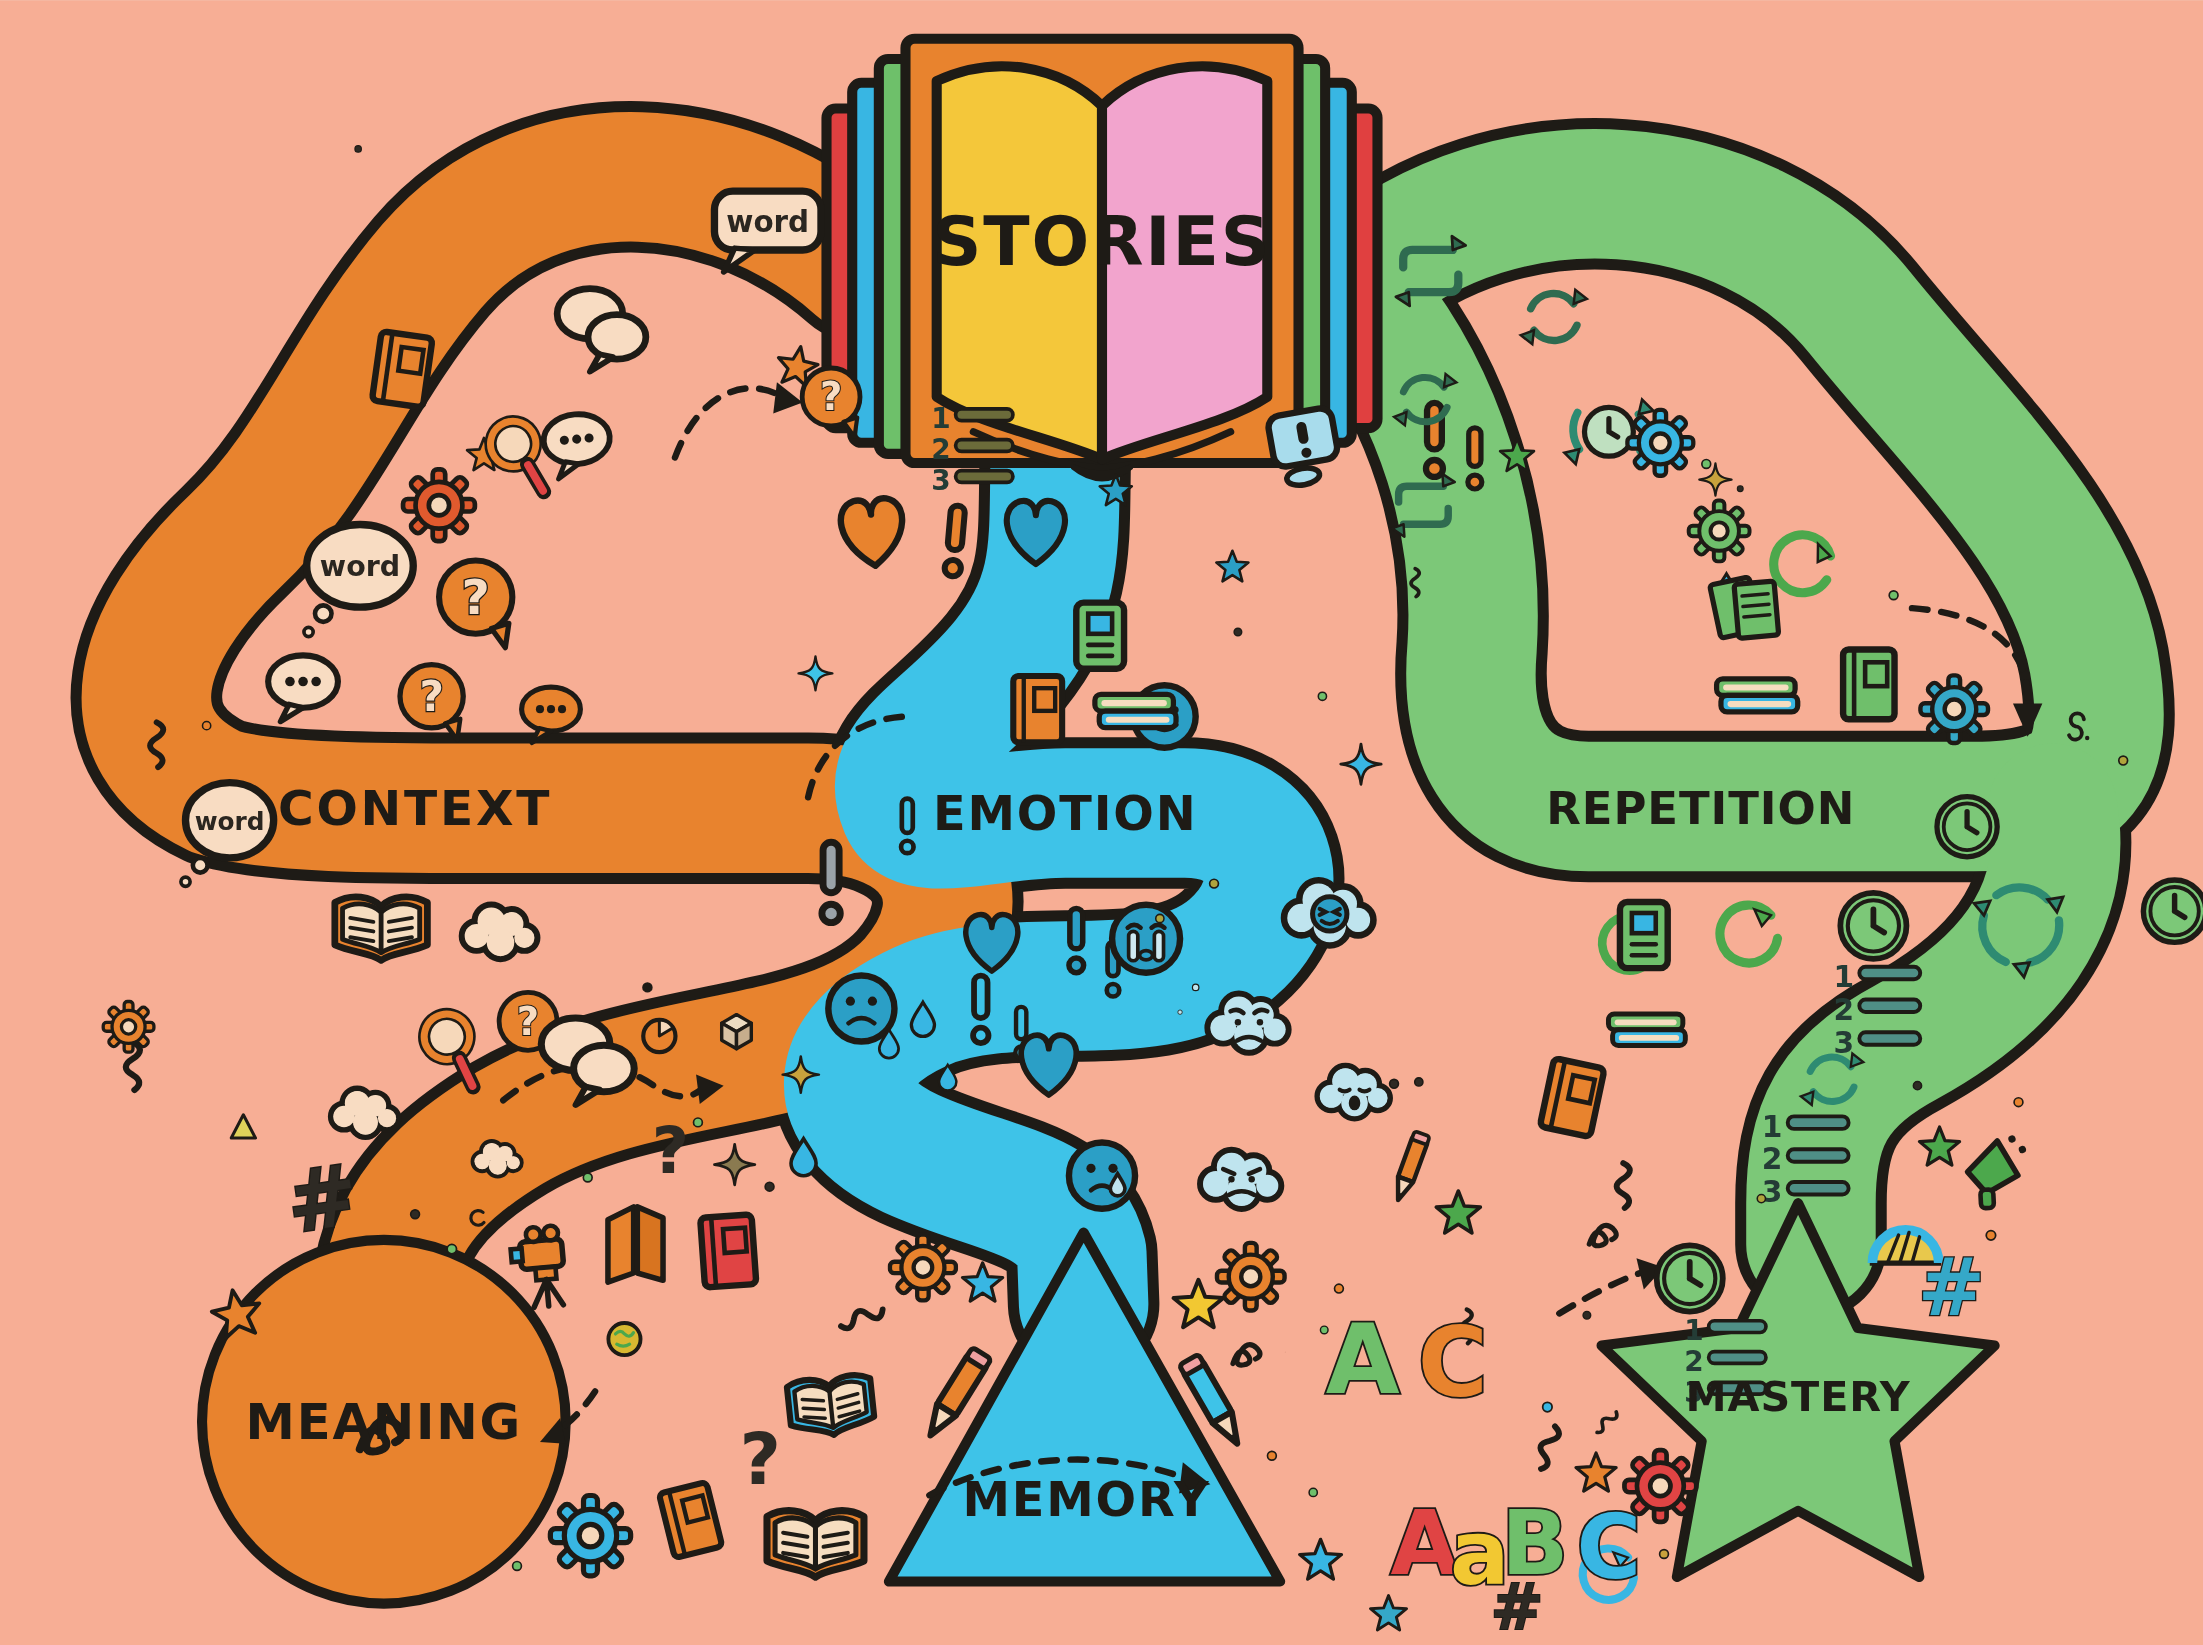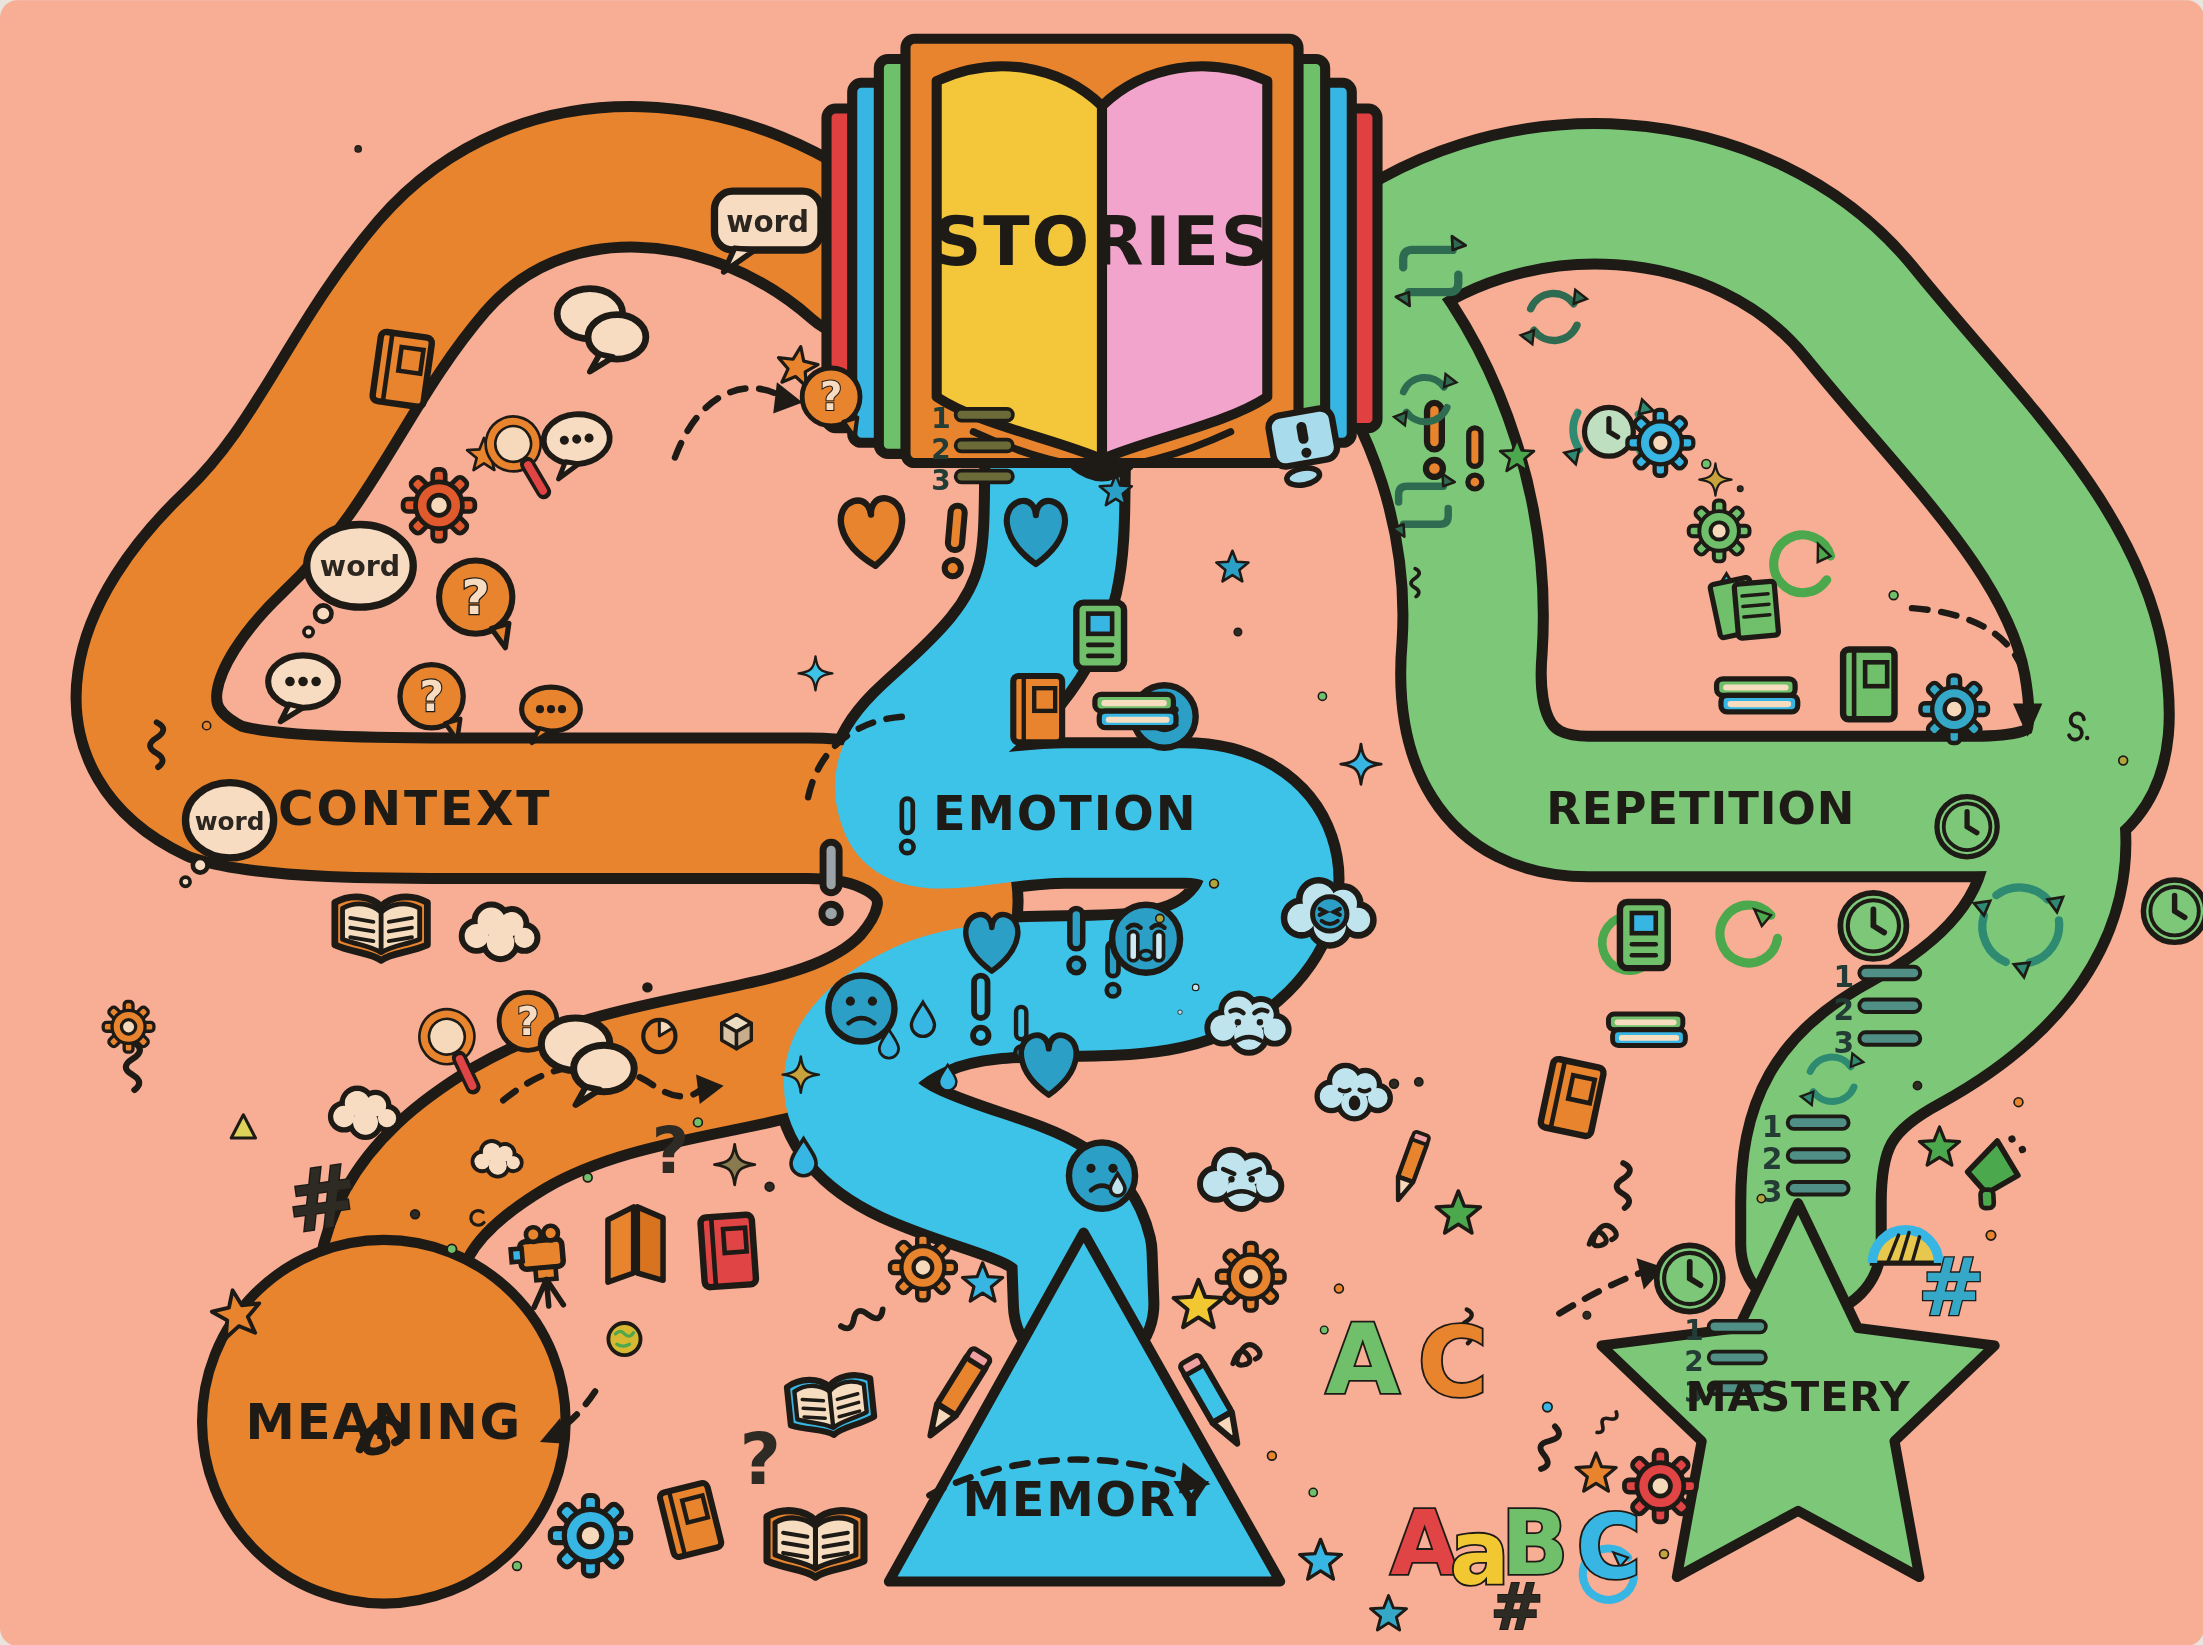--- a/index.html
+++ b/index.html
@@ -1,16 +1,16 @@
 <!DOCTYPE html>
 <html style="font-size:14.7px"><head>
 <meta charset="utf-8">
 <style>
   html,body{margin:0;padding:0;background:#e9e4de;}
-  .stage{position:relative;width:2204px;height:1646px;overflow:hidden;border-radius:18px;}
+  .stage{position:relative;width:2204px;height:1646px;overflow:hidden;}
   svg{display:block;}
   text{font-family:"DejaVu Sans",sans-serif;}
   .lbl{font-weight:bold;fill:#1e1b16;text-anchor:middle;dominant-baseline:middle;}
   .word{font-weight:bold;fill:#2b2620;text-anchor:middle;dominant-baseline:middle;}
   .letters{font-weight:bold;text-anchor:middle;dominant-baseline:middle;paint-order:stroke;stroke:#1e1b16;stroke-width:4px;}
   .dash{fill:none;stroke:#1e1b16;stroke-width:7;stroke-linecap:round;stroke-dasharray:17 15;}
   .ahead{fill:#1e1b16;stroke:none;}
 </style>
 </head>
 <body>

